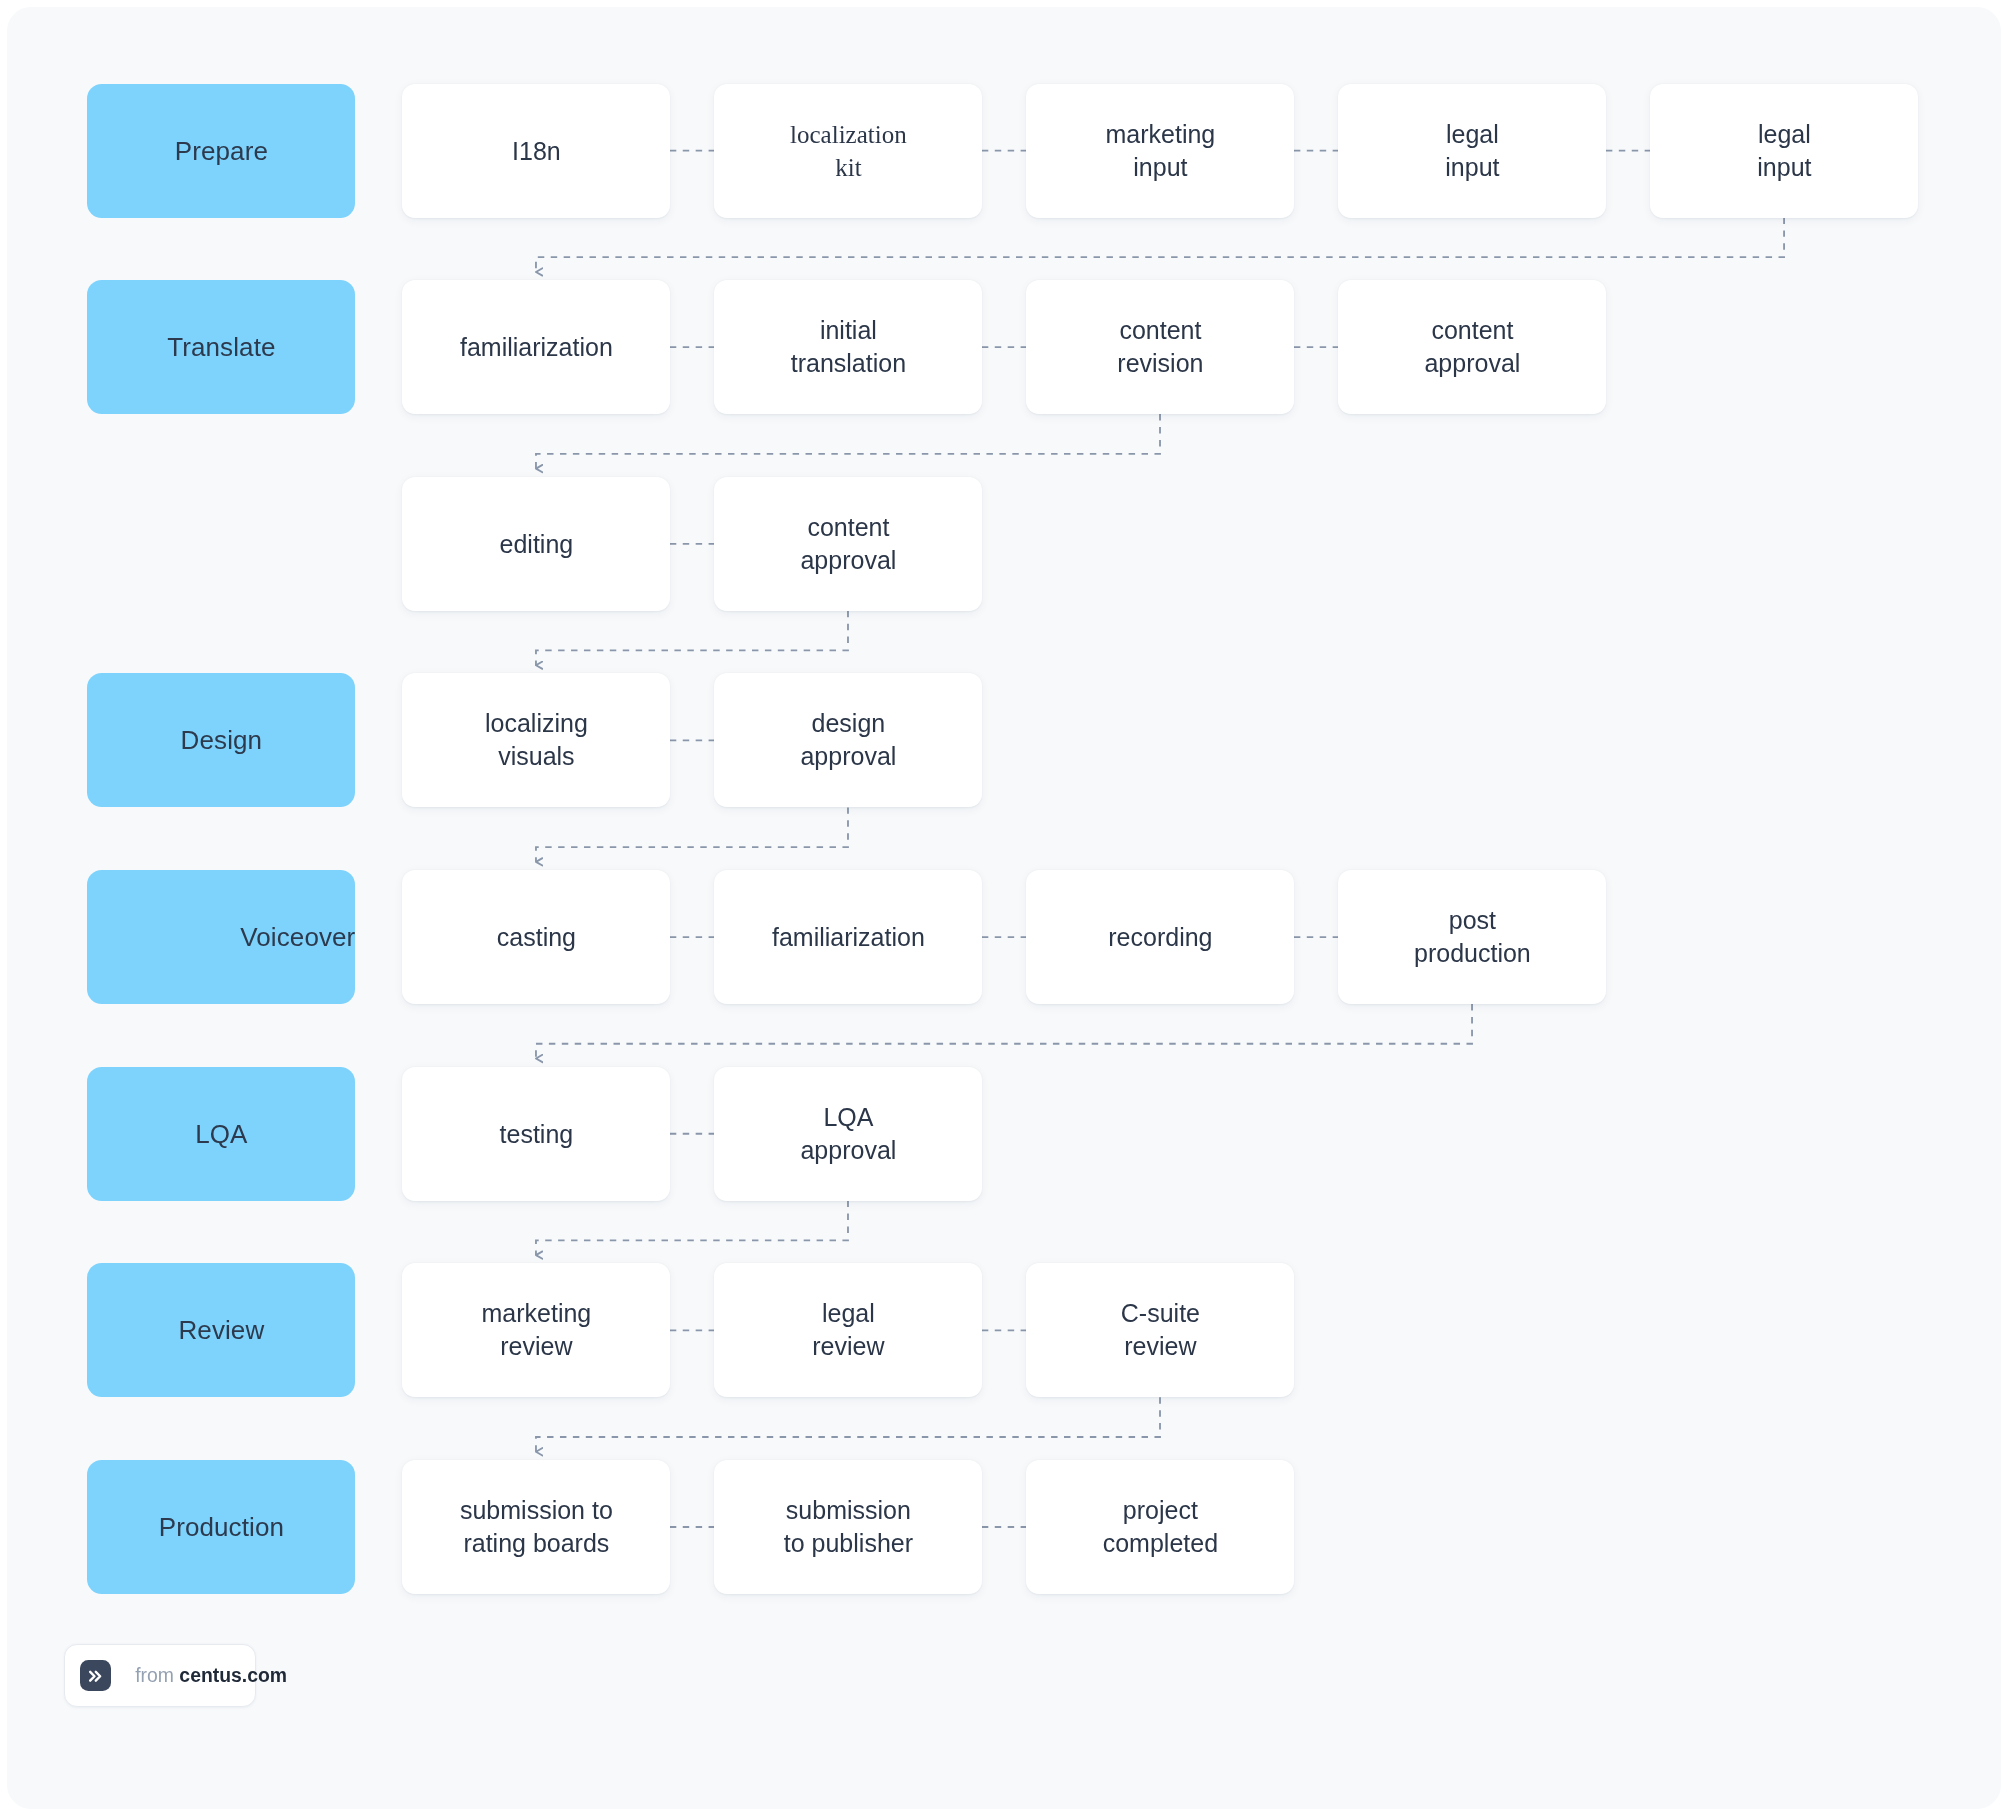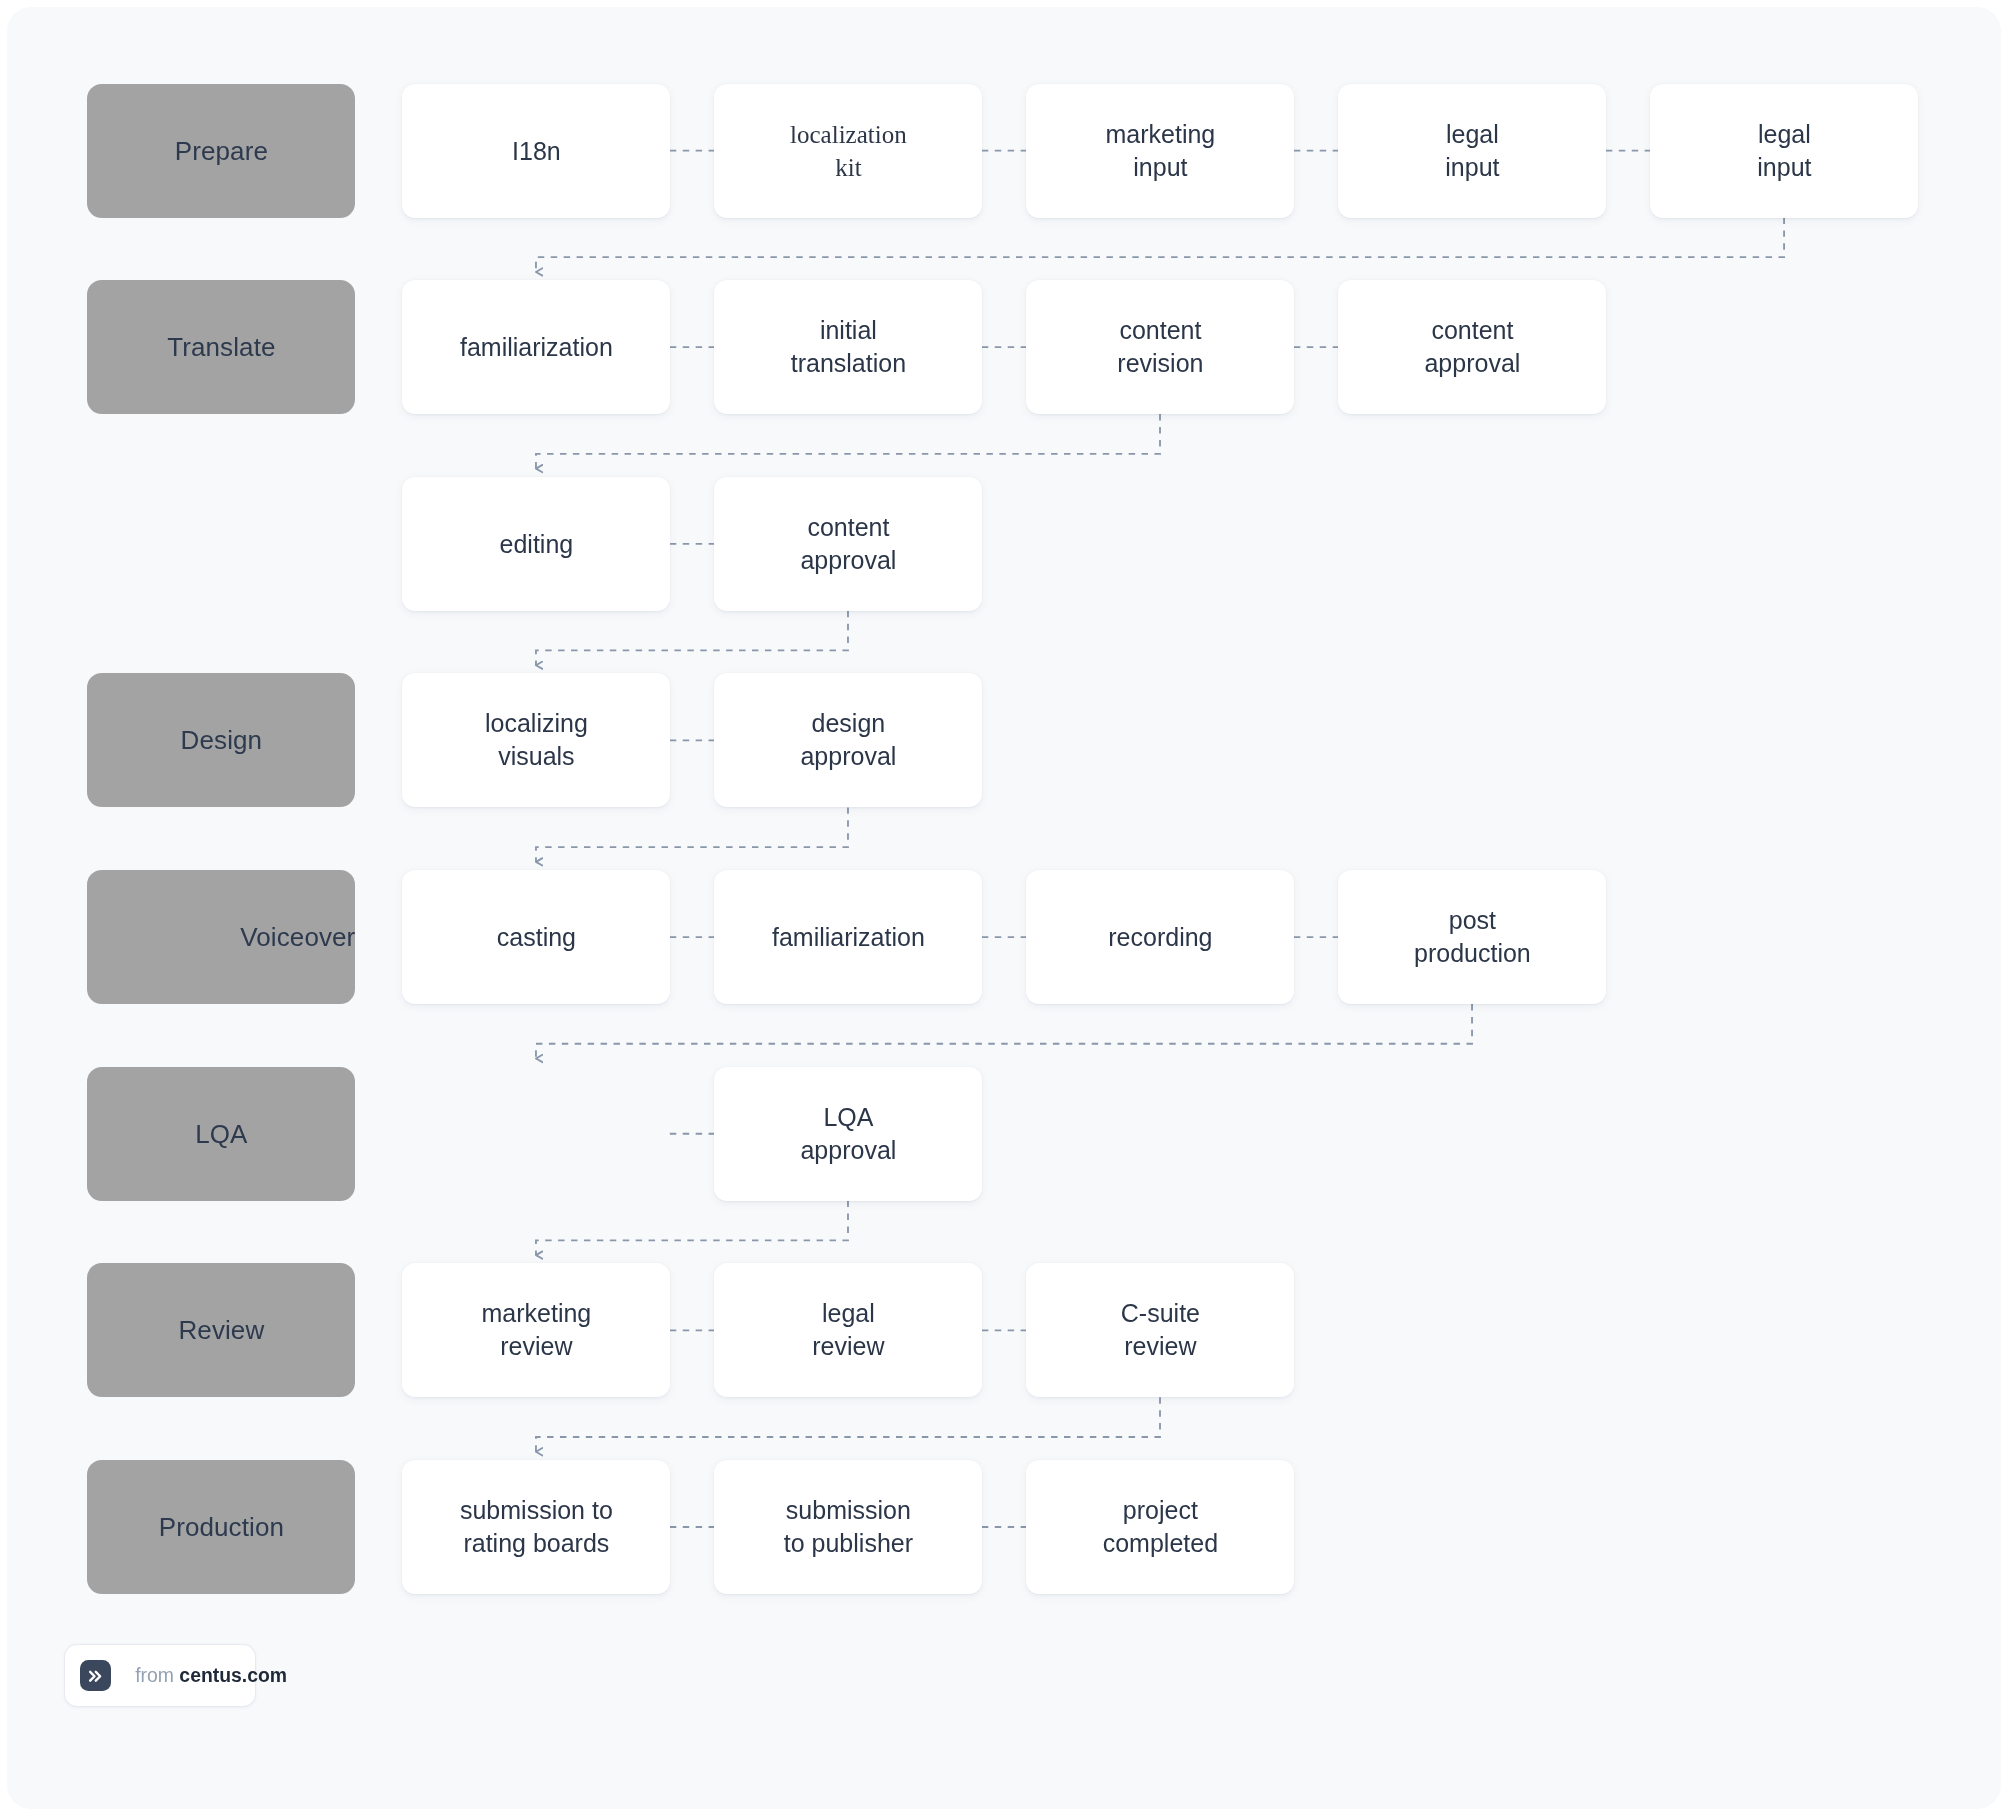--- a/index.html
+++ b/index.html
@@ -36,21 +36,21 @@
     position: absolute;
     left: 0; top: 0;
     width: 1994px;
     height: 1802px;
     pointer-events: none;
   }
   .stage-label {
     position: absolute;
     width: 268px;
     height: 134px;
-    background: #a3a3a3;
+    background: #7dd3fc;
     border-radius: 14.8px;
     display: flex;
     align-items: center;
     justify-content: center;
     box-sizing: border-box;
   }
   .stage-label .stage-text {
     font-size: 26px;
     color: #2d3a4e;
     letter-spacing: 0.1px;
@@ -224,20 +224,23 @@
         <div class="node" style="left: 1019px; top: 863px;">
           <span class="node-text">recording</span>
         </div>
         <div class="node" style="left: 1331px; top: 863px;">
           <span class="node-text">post
 production</span>
         </div>
         <div class="stage-label" style="left: 80px; top: 1060px;">
           <span class="stage-text">LQA</span>
         </div>
+        <div class="node" style="left: 395px; top: 1060px;">
+          <span class="node-text">testing</span>
+        </div>
         <div class="node" style="left: 707px; top: 1060px;">
           <span class="node-text">LQA
 approval</span>
         </div>
         <div class="stage-label" style="left: 80px; top: 1256px;">
           <span class="stage-text">Review</span>
         </div>
         <div class="node" style="left: 395px; top: 1256px;">
           <span class="node-text">marketing
 review</span>

